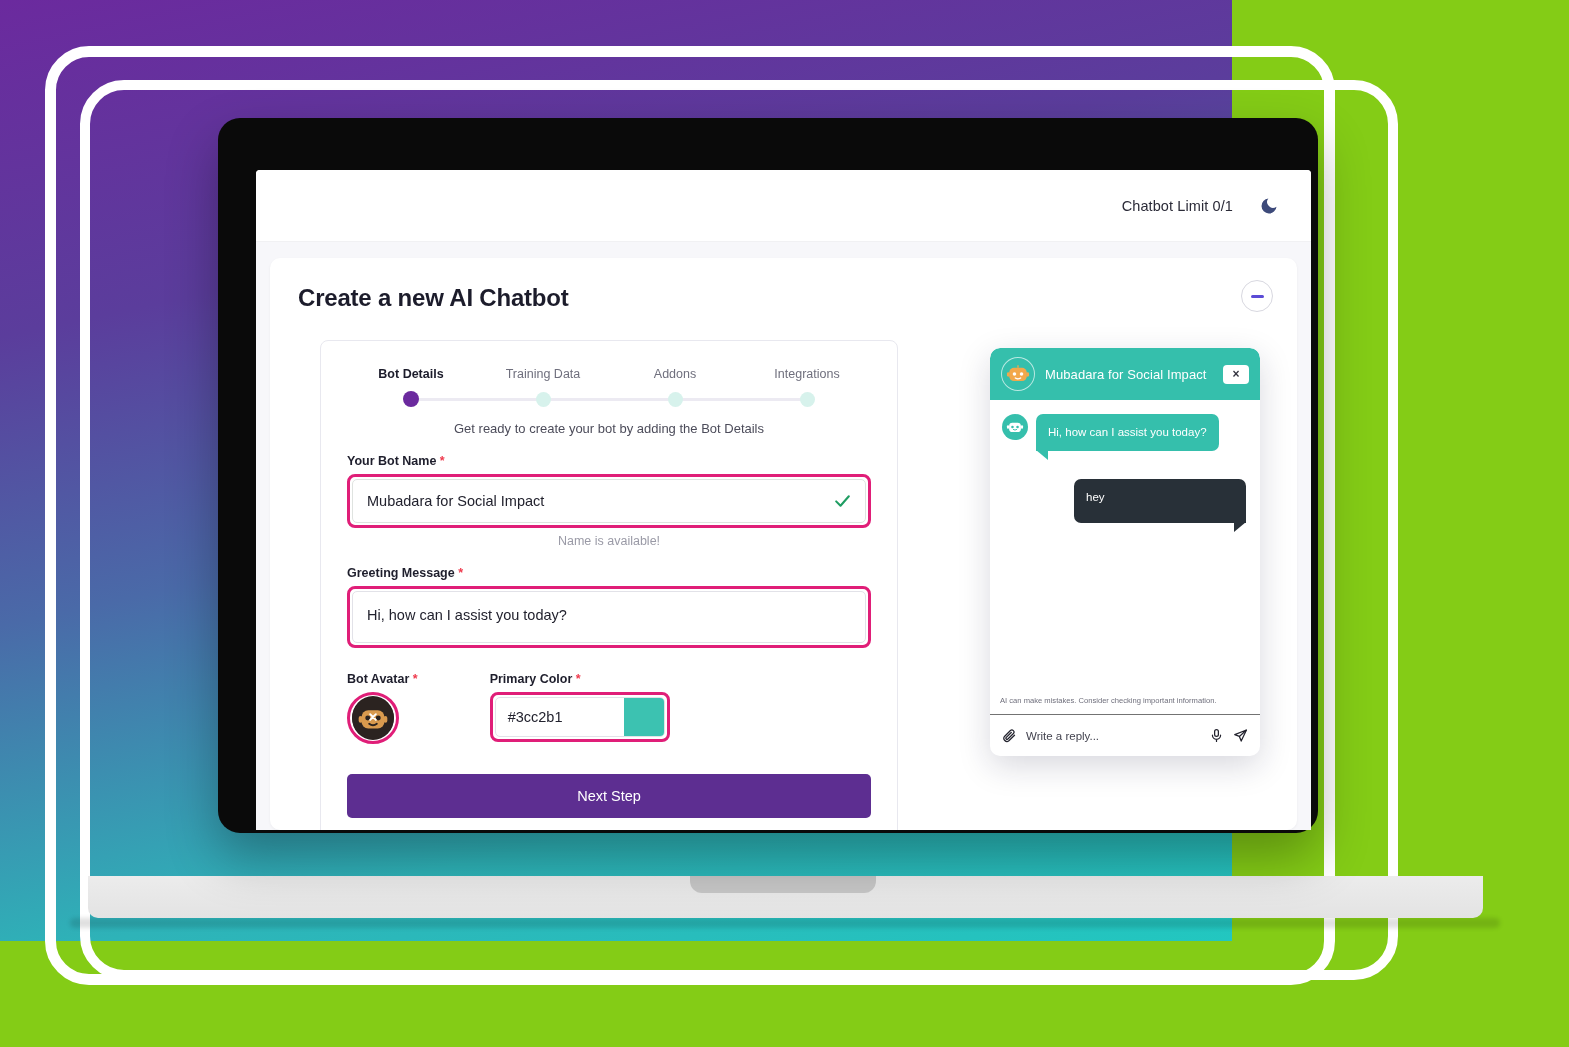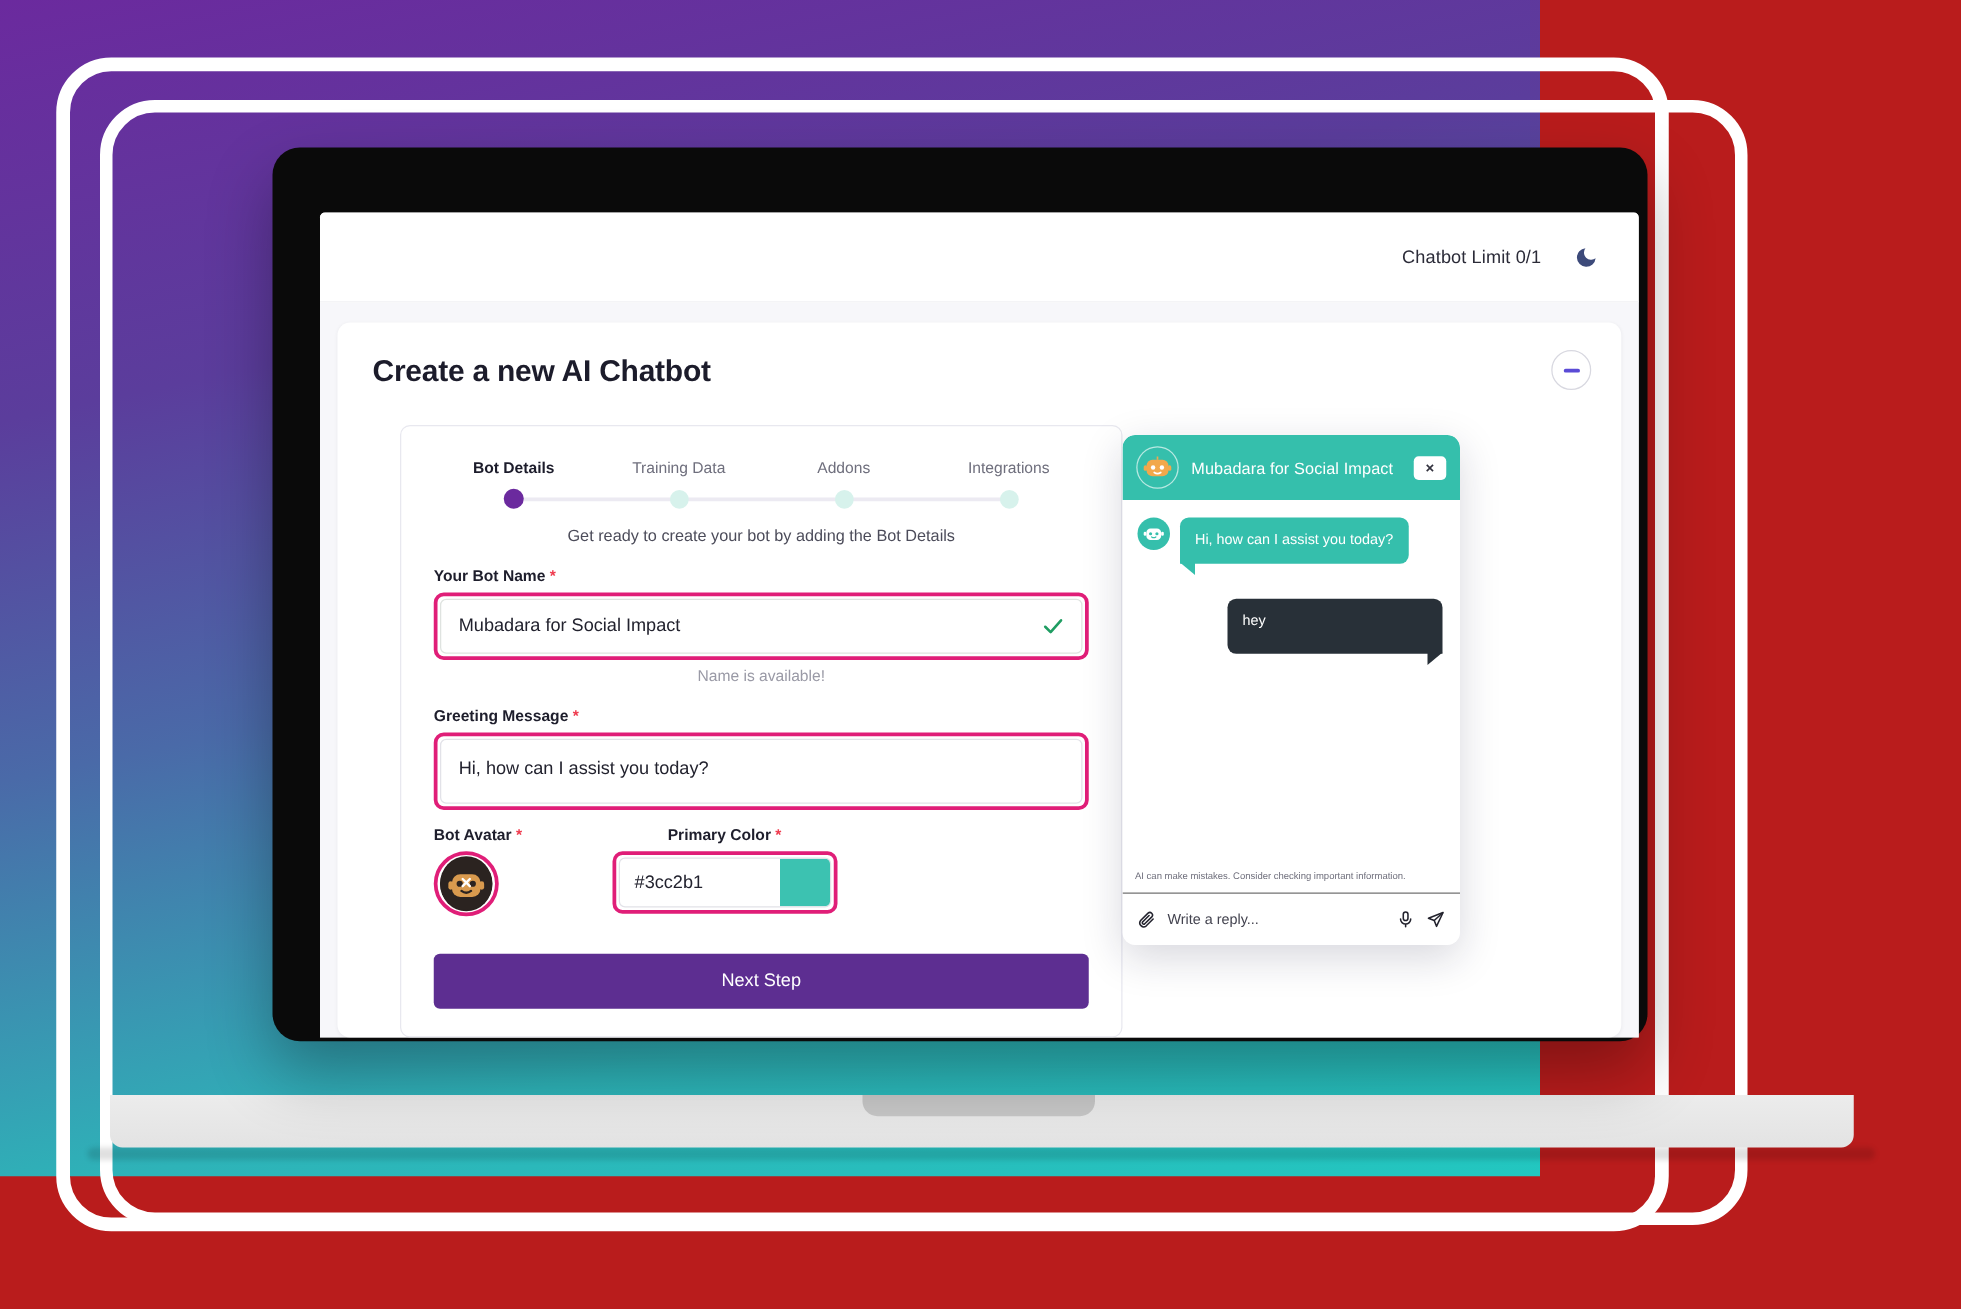--- a/index.html
+++ b/index.html
@@ -4,21 +4,21 @@
 <style>
   * { box-sizing: border-box; margin: 0; padding: 0; }
   html, body {
     width: 1569px; height: 1047px;
     background: #ffffff;
     font-family: "Liberation Sans", sans-serif;
     overflow: hidden;
   }
 
   
-  #stage { position: relative; width: 1569px; height: 1047px; background: #b91c1c; }
+  #stage { position: relative; width: 1569px; height: 1047px; background: #84cc16; }
 
   
   .gradient-panel {
     position: absolute; left: 0; top: 0;
     width: 1232px; height: 941px;
     background: linear-gradient(168deg, #6b2a9e 0%, #5b3d9c 28%, #4a6aa8 52%, #2eb3b8 80%, #22c7c0 100%);
   }
 
   
   .outline-frame {
@@ -89,21 +89,21 @@
   }
   .page-title { font-size: 24px; font-weight: 700; color: #1c1c2b; letter-spacing: -.2px; }
   .collapse-btn {
     position: absolute; right: 24px; top: 22px;
     width: 32px; height: 32px; border-radius: 50%;
     border: 1px solid #d8d8e0; background: #fff;
     display: flex; align-items: center; justify-content: center;
   }
   .collapse-btn .bar { width: 13px; height: 3px; background: #5b4bd6; border-radius: 2px; }
 
-  .content-row { display: flex; margin-top: 28px; padding-left: 22px; }
+  .content-row { display: flex; gap: 92px; margin-top: 28px; padding-left: 22px; }
 
   
   .form-card {
     width: 578px; border: 1px solid #e8e8ef; border-radius: 8px;
     padding: 26px 26px 22px; background: #fff;
   }
   .stepper { position: relative; padding: 0 8px; }
   .step-labels { display: flex; justify-content: space-between; }
   .step-label { font-size: 12.5px; color: #6f6f7d; width: 112px; text-align: center; }
   .step-label.active { color: #1c1c2b; font-weight: 700; }
@@ -140,21 +140,21 @@
   .check-icon {
     position: absolute; right: 14px; top: 50%; transform: translateY(-50%);
     width: 19px; height: 19px; color: #1f9d62;
   }
   .helper-text { font-size: 12.5px; color: #9a9aa6; margin-top: 6px; text-align: center; }
   .textarea-box {
     width: 100%; height: 52px; border: 1px solid #e2e2e8; border-radius: 5px;
     background: #fff; padding: 15px 14px 0; font-size: 14.5px; color: #22222e;
   }
 
-  .two-col { display: flex; gap: 72px; margin-top: 13px; align-items: flex-start; text-align: center; }
+  .two-col { display: flex; gap: 72px; margin-top: 24px; align-items: flex-start; }
   .avatar-ring {
     width: 52px; height: 52px; border-radius: 50%; border: 3.5px solid #e01e78;
     padding: 2px; display: flex; align-items: center; justify-content: center;
   }
   .bot-avatar-img {
     width: 44px; height: 44px; border-radius: 50%;
     background: #2b2320; display: flex; align-items: center; justify-content: center;
     overflow: hidden;
   }
   .color-field { width: 180px; }

